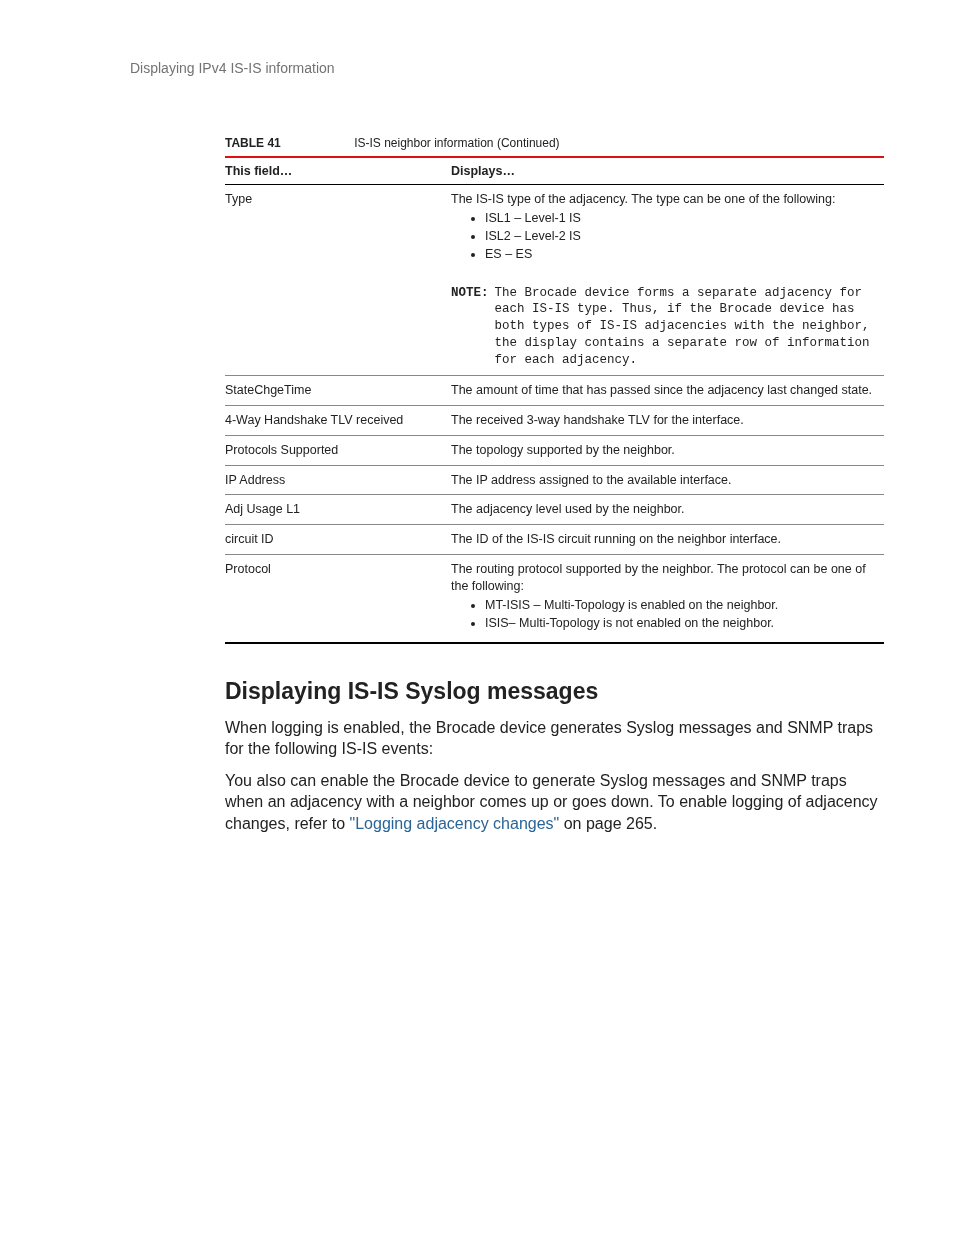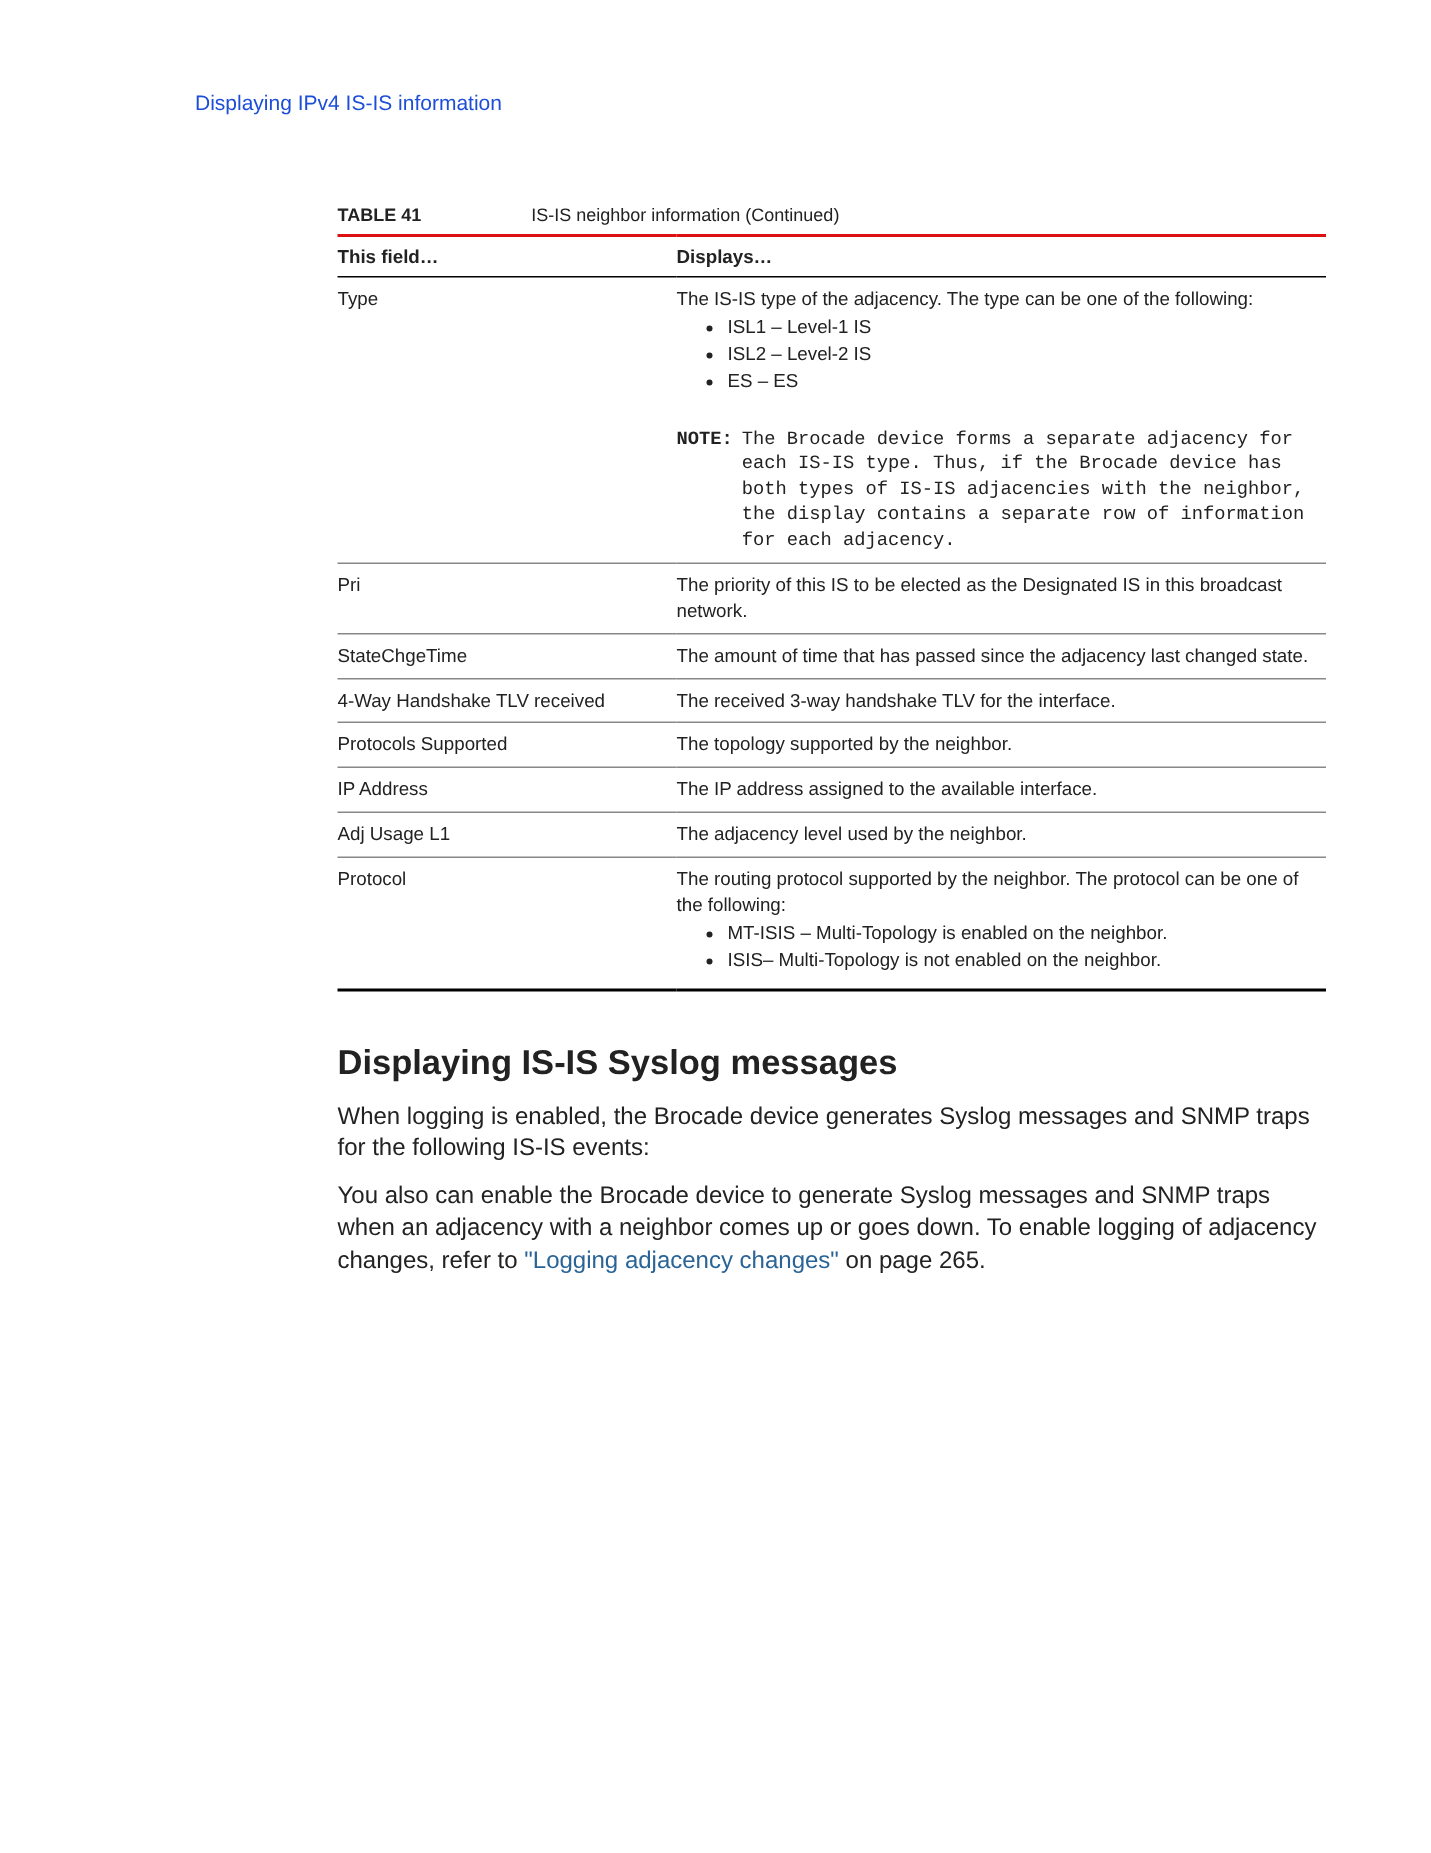--- a/index.html
+++ b/index.html
@@ -10,21 +10,21 @@
     color: #222;
     width: 954px;
   }
   .page {
     padding: 60px 70px 60px 130px;
     box-sizing: border-box;
     width: 954px;
   }
   .running-header {
     font-size: 14px;
-    color: #1d4ed8;
+    color: #737373;
     margin-bottom: 60px;
   }
   .table-block {
     margin-left: 95px;
   }
   .table-caption {
     font-size: 12px;
     margin-bottom: 6px;
   }
   .table-caption .tbl-label {
@@ -140,42 +140,42 @@
               <li>ISL2 – Level-2 IS</li>
               <li>ES – ES</li>
             </ul>
             <div class="note-block">
               <span class="note-label">NOTE:</span>
               <span class="note-text">The Brocade device forms a separate adjacency for each IS-IS type. Thus, if the Brocade device has both types of IS-IS adjacencies with the neighbor, the display contains a separate row of information for each adjacency.</span>
             </div>
           </td>
         </tr>
         <tr>
-          <td>Pri</td>
-          <td>The priority of this IS to be elected as the Designated IS in this broadcast network.</td>
-        </tr>
-        <tr>
           <td>StateChgeTime</td>
           <td>The amount of time that has passed since the adjacency last changed state.</td>
         </tr>
         <tr>
           <td>4-Way Handshake TLV received</td>
           <td>The received 3-way handshake TLV for the interface.</td>
         </tr>
         <tr>
           <td>Protocols Supported</td>
           <td>The topology supported by the neighbor.</td>
         </tr>
         <tr>
           <td>IP Address</td>
           <td>The IP address assigned to the available interface.</td>
         </tr>
         <tr>
           <td>Adj Usage L1</td>
           <td>The adjacency level used by the neighbor.</td>
+        </tr>
+        <tr>
+          <td>circuit ID</td>
+          <td>The ID of the IS-IS circuit running on the neighbor interface.</td>
         </tr>
         <tr>
           <td>Protocol</td>
           <td>
             <div>The routing protocol supported by the neighbor. The protocol can be one of the following:</div>
             <ul class="cell-list">
               <li>MT-ISIS – Multi-Topology is enabled on the neighbor.</li>
               <li>ISIS– Multi-Topology is not enabled on the neighbor.</li>
             </ul>
           </td>

